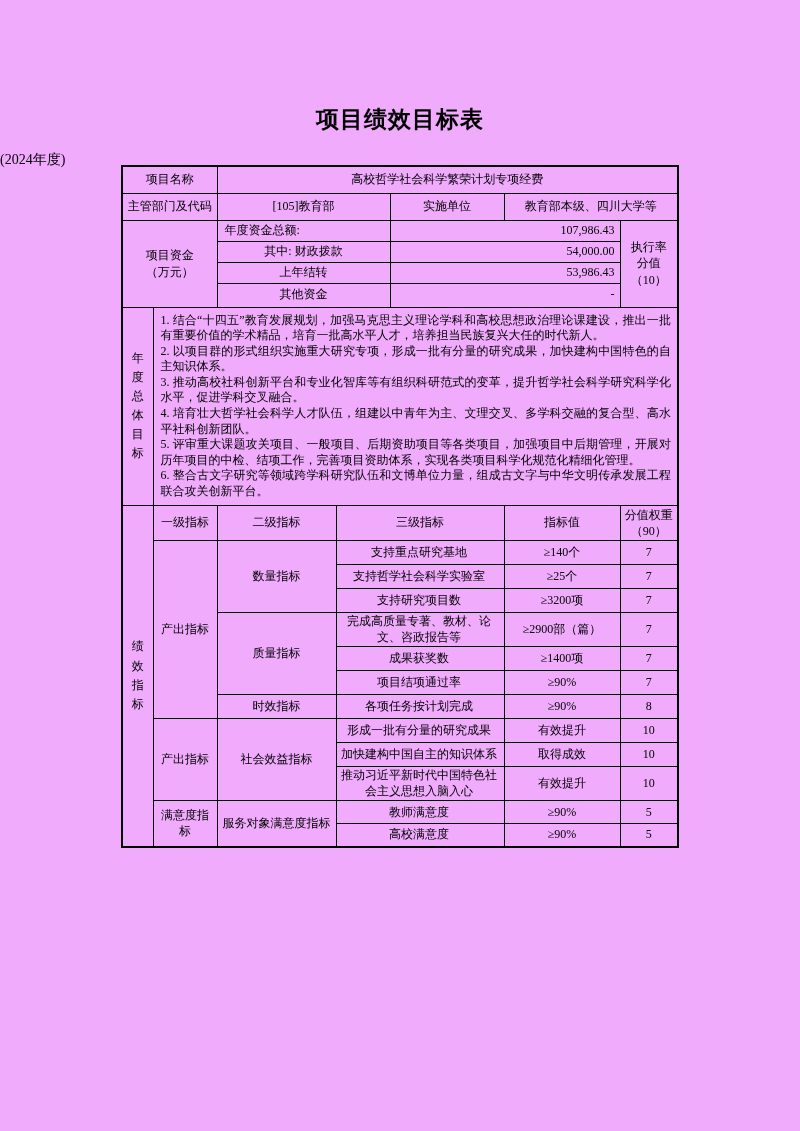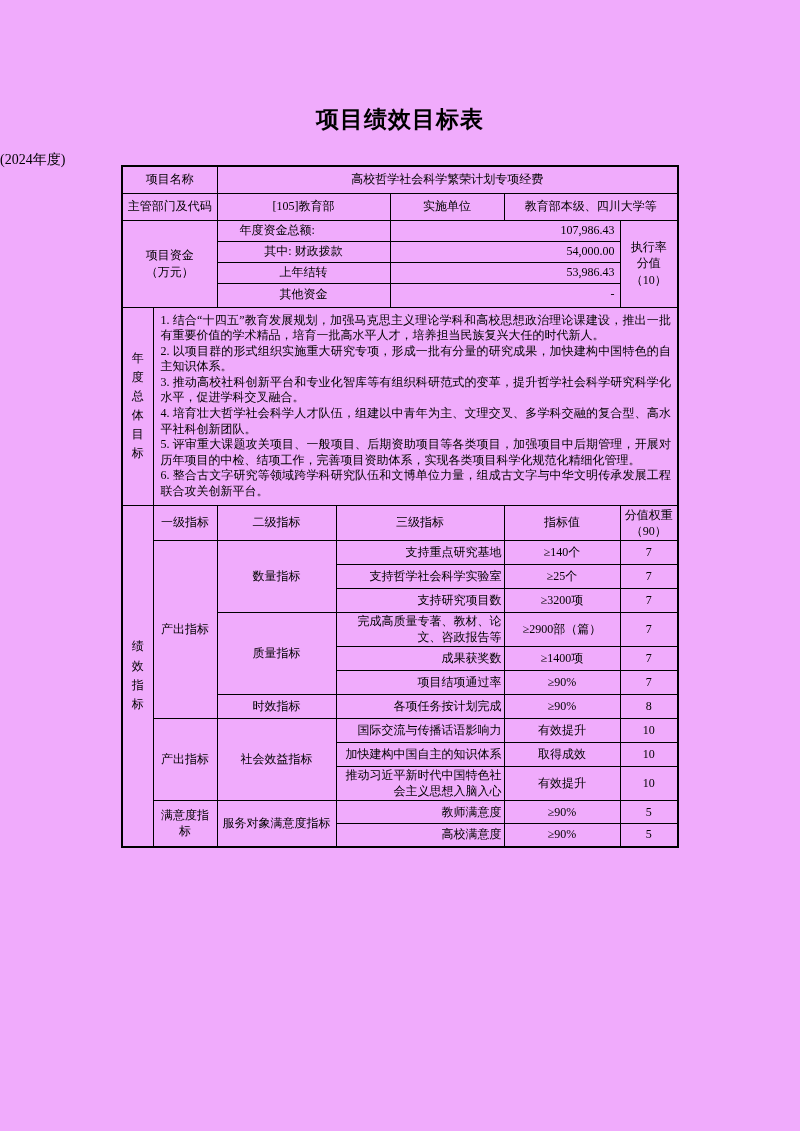--- a/index.html
+++ b/index.html
@@ -50,31 +50,31 @@
     padding: 1px 2px;
     line-height: 1.3;
   }
   tr.h-top { height: 27px; }
   tr.h-fund { height: 21px; }
   tr.h-fund-last { height: 24px; }
   tr.h-ihead { height: 33px; }
   tr.h-single { height: 24px; }
   tr.h-double { height: 31px; }
   tr.h-sat { height: 23px; }
-  td.f-label-first { text-align: left; padding-left: 22px; margin-left: 20px; }
+  td.f-label-first { text-align: left; padding-left: 7px; margin-left: 20px; }
   td.num { text-align: right; padding-right: 5px; padding-left: 24px; }
   td.goals-cell {
     text-align: justify;
     vertical-align: middle;
     padding: 5px 6px 5px 7px;
     line-height: 1.3;
     font-size: 12px;
   }
   td.goals-cell p { margin: 0; text-align: justify; }
-  td.l3 { text-align: right; padding-left: 0; }
+  td.l3 { text-align: center; padding-left: 0; }
   .vlabel {
     width: 1em;
     margin: 4px auto;
     line-height: 1.6;
     word-break: break-all;
     text-align: center;
   }
   .two-line div { line-height: 1.35; }
   .pagenum {
     position: absolute;
@@ -209,21 +209,21 @@
     <tr class="h-single">
       <td>时效指标</td>
       <td colspan="2" class="l3">各项任务按计划完成</td>
       <td>≥90%</td>
       <td>8</td>
     </tr>
 
     <tr class="h-single">
       <td rowspan="3">产出指标</td>
       <td rowspan="3">社会效益指标</td>
-      <td colspan="2" class="l3">国际交流与传播话语影响力</td>
+      <td colspan="2" class="l3">形成一批有分量的研究成果</td>
       <td>有效提升</td>
       <td>10</td>
     </tr>
     <tr class="h-single">
       <td colspan="2" class="l3">加快建构中国自主的知识体系</td>
       <td>取得成效</td>
       <td>10</td>
     </tr>
     <tr class="h-double">
       <td colspan="2" class="l3">推动习近平新时代中国特色社会主义思想入脑入心</td>

